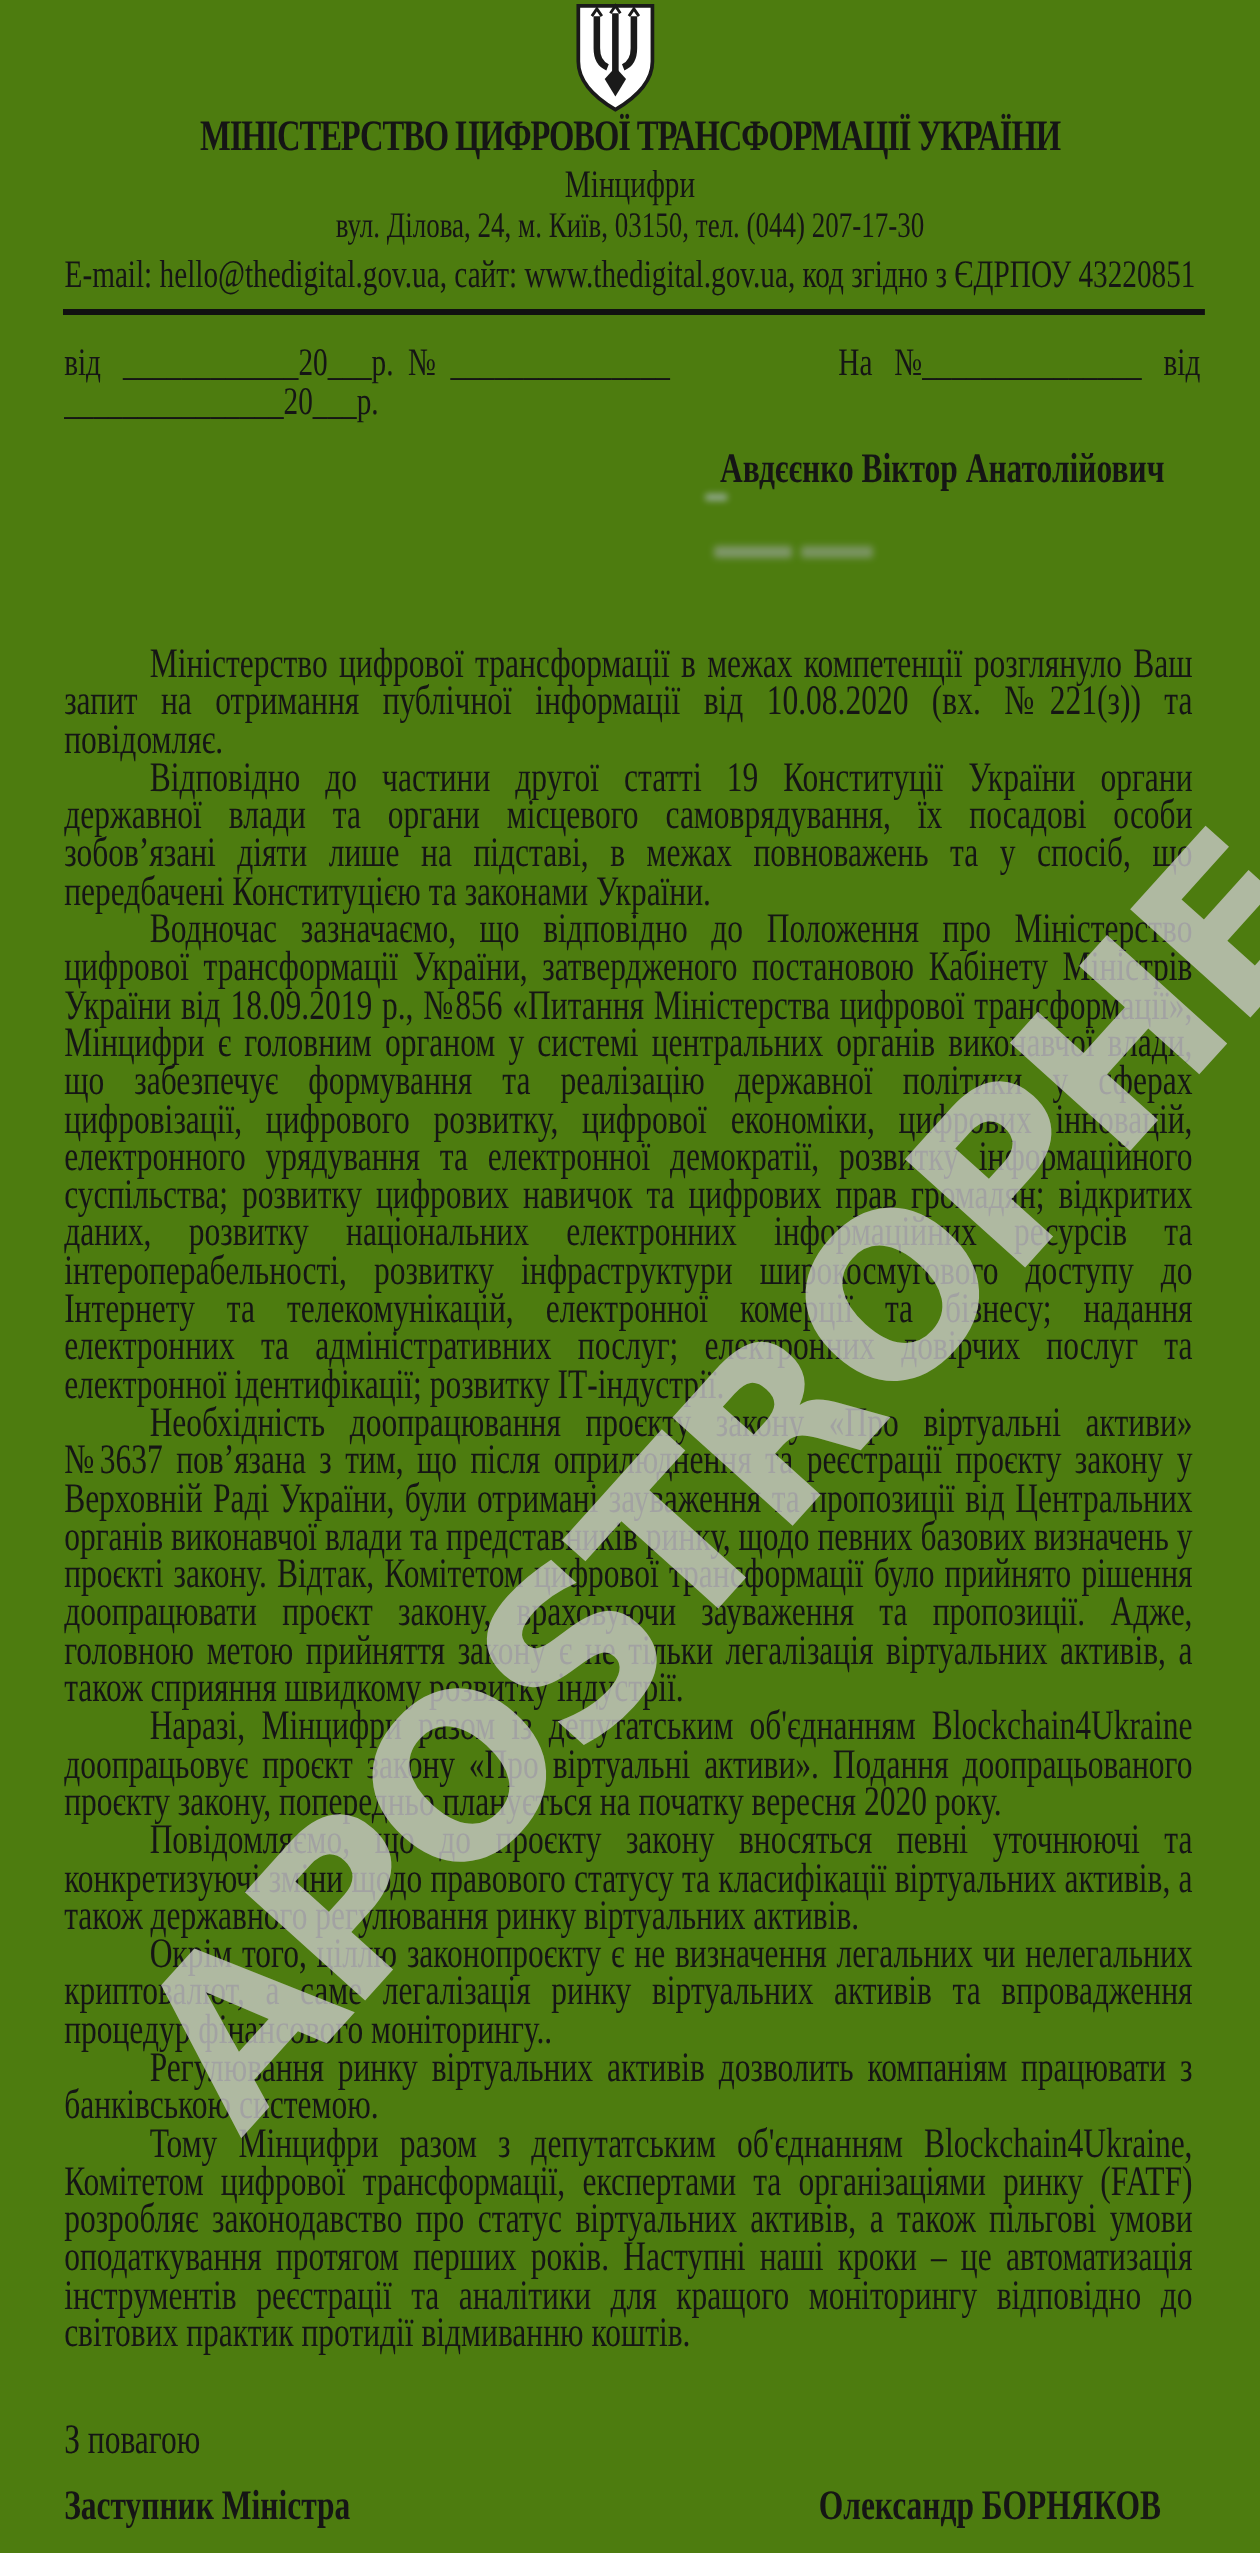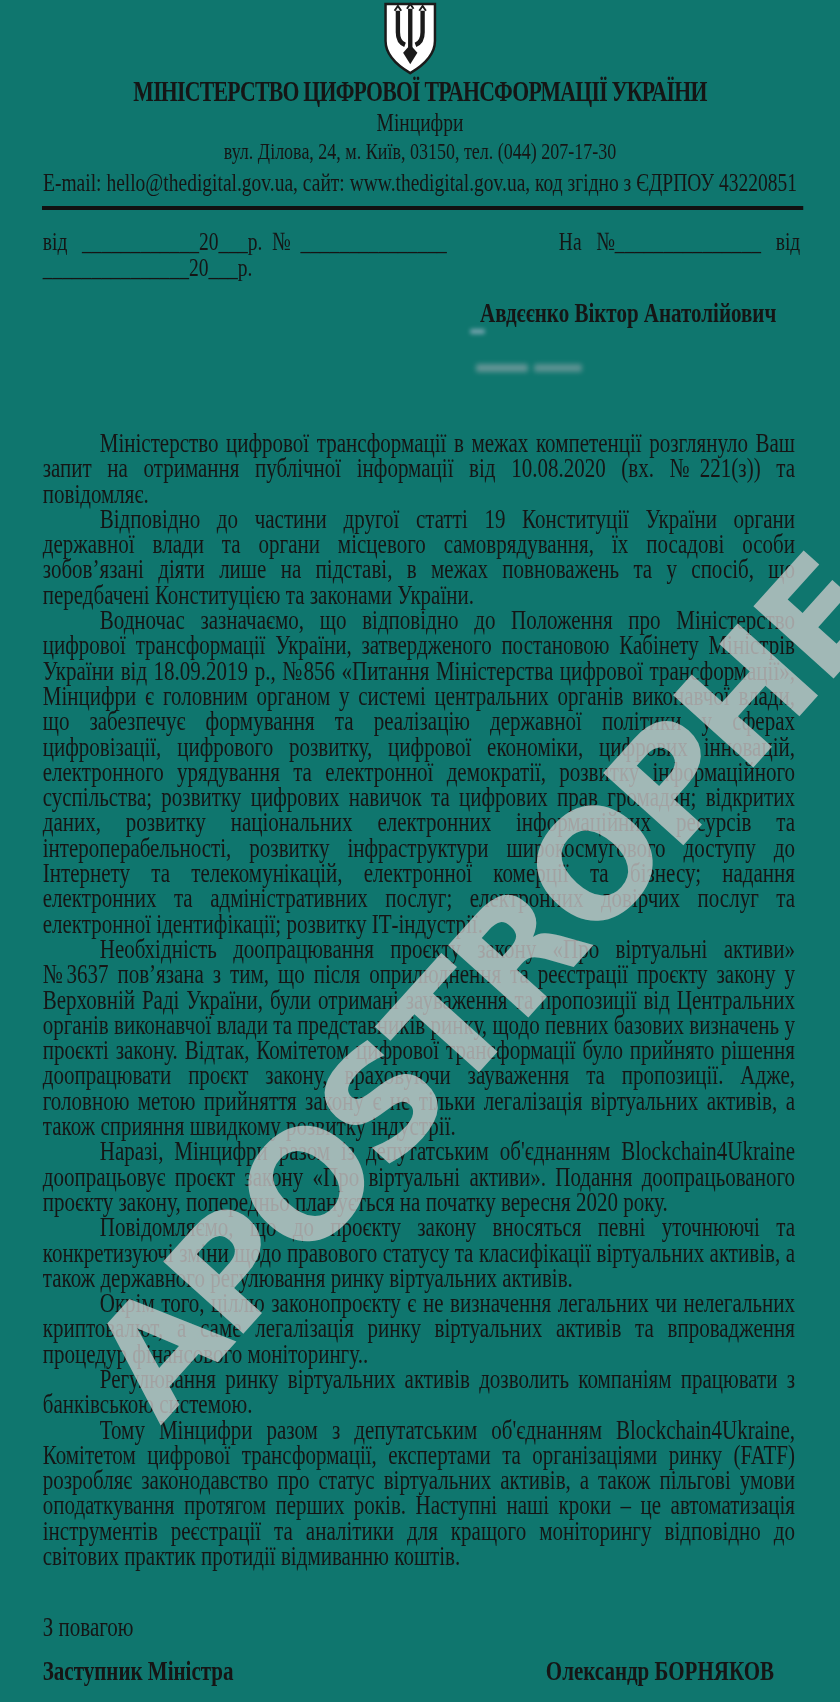--- a/index.html
+++ b/index.html
@@ -1,19 +1,19 @@
 <!DOCTYPE html>
 <html lang="uk"><head>
 <meta charset="utf-8">
 <style>
   html,body{margin:0;padding:0;background:#ffffff;}
   .page{
     position:relative;
     width:840px;height:1702px;
-    background:#0f766e;
+    background:#4d7c0f;
     overflow:hidden;
     font-family:"Liberation Serif","DejaVu Serif",serif;
     color:#151515;
   }
   
   .stretch-layer{
     position:absolute;left:0;top:0;
     width:1120px;height:1702px;
     transform:scaleX(0.75);
     transform-origin:0 0;

